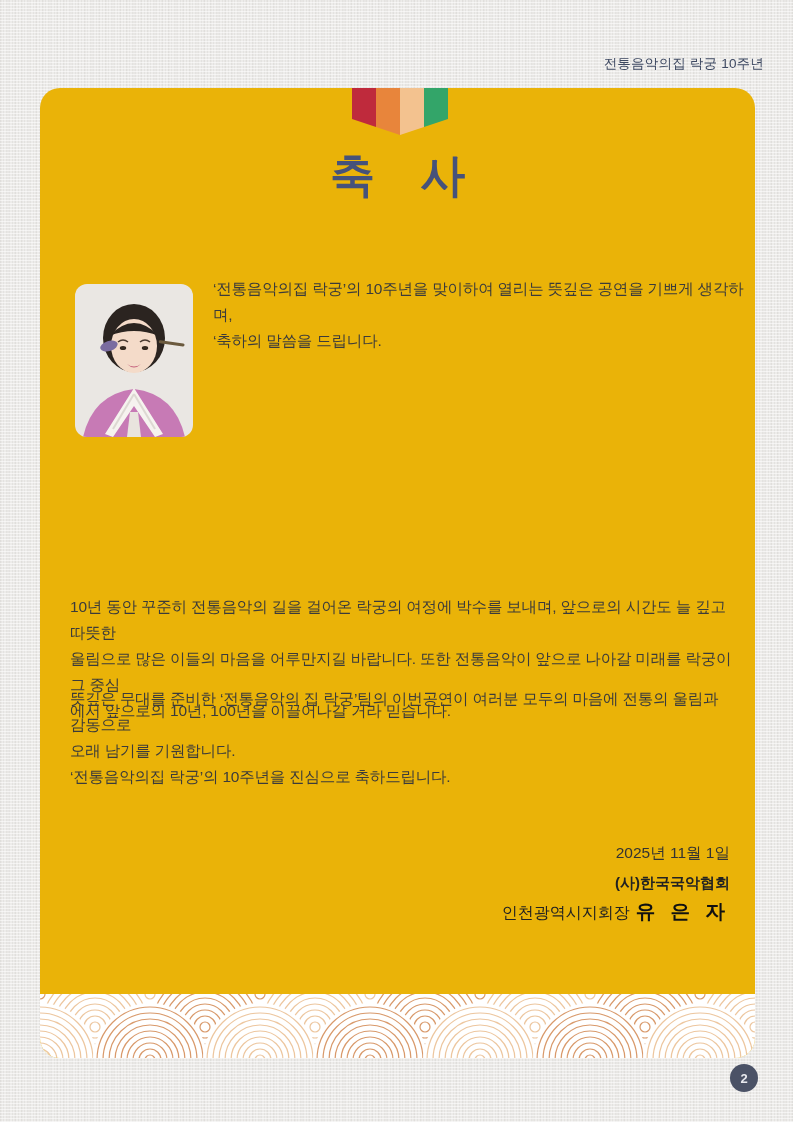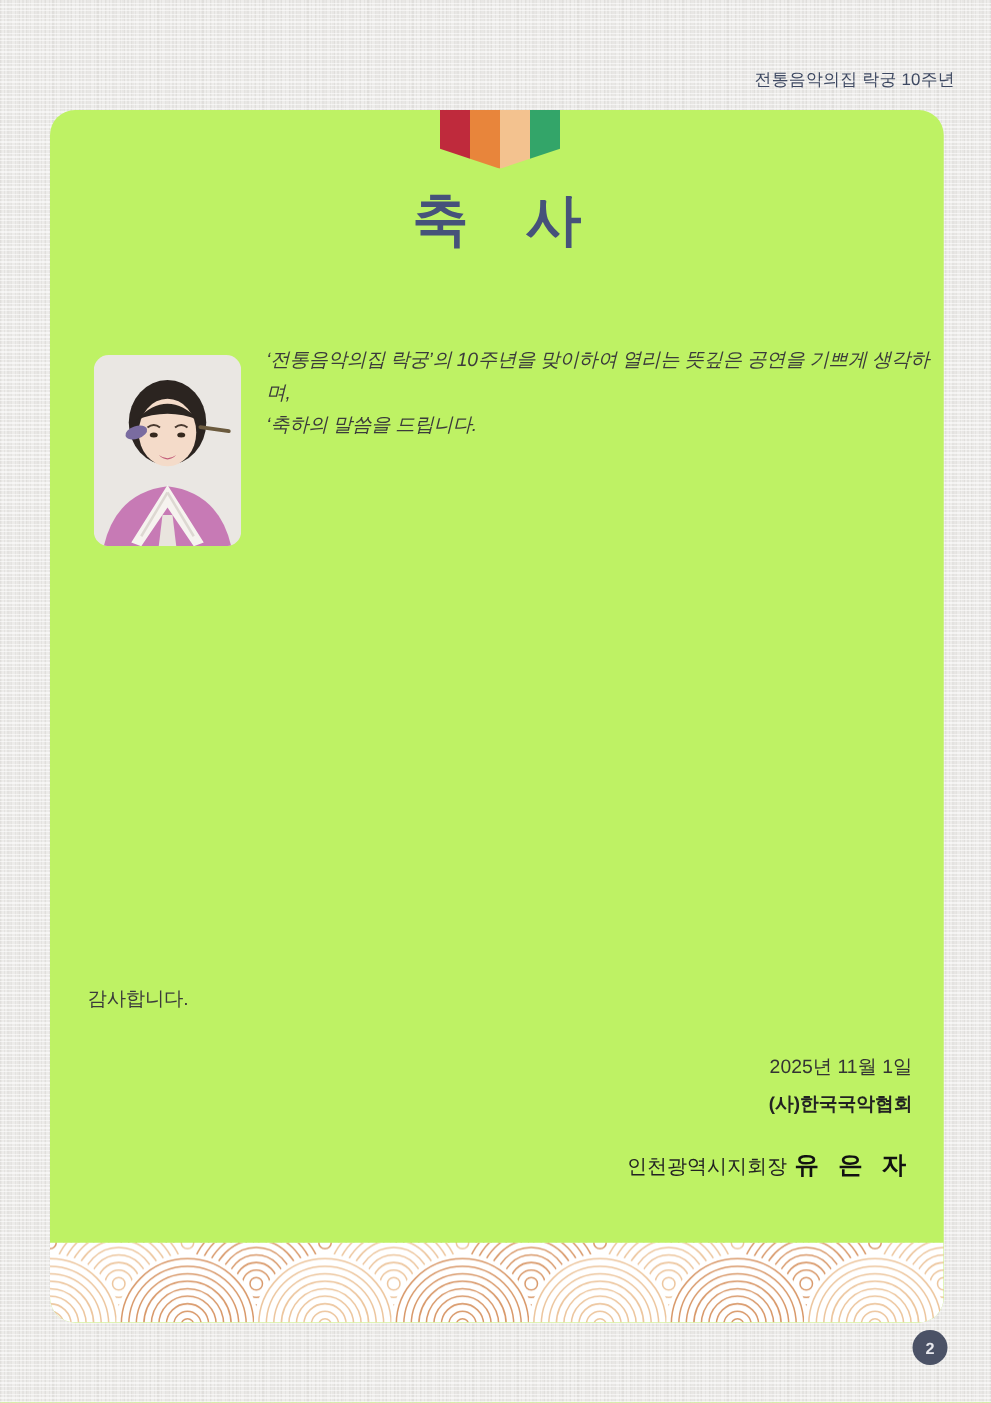--- a/index.html
+++ b/index.html
@@ -13,21 +13,21 @@
       repeating-linear-gradient(90deg, rgba(205,203,200,.30) 0 1px, rgba(0,0,0,0) 1px 3px),
       repeating-linear-gradient(90deg, rgba(222,220,217,.35) 0 2px, rgba(0,0,0,0) 2px 7px);
     overflow: hidden;
   }
   .page-header {
     position: absolute; top: 55px; right: 29px;
     font-size: 13.5px; font-weight: 400; color: #3e4962; letter-spacing: .2px;
   }
   .card {
     position: absolute; left: 40px; top: 88px; width: 715px; height: 970px;
-    background: #bef264; border-radius: 20px; overflow: hidden;
+    background: #eab308; border-radius: 20px; overflow: hidden;
   }
   .ribbon {
     position: absolute; left: 312px; top: 0; width: 96px; height: 47px;
     display: flex;
     clip-path: polygon(0 0, 100% 0, 100% 66%, 50% 100%, 0 66%);
   }
   .ribbon .stripe { flex: 1 1 0; }
   .letter-title {
     position: absolute; left: 0; top: 58px; width: 100%;
     text-align: center; font-family: "Liberation Serif", "DejaVu Serif", serif;
@@ -37,30 +37,30 @@
     position: absolute; left: 35px; top: 196px; width: 118px; height: 153px;
     border-radius: 12px; overflow: hidden;
   }
   .portrait svg { display: block; width: 100%; height: 100%; }
   .para {
     position: absolute; color: #3b3b3b; font-size: 15.5px; line-height: 26px;
     white-space: pre-line; letter-spacing: -0.2px;
   }
   .beside-photo { left: 173px; width: 540px; }
   .fullwidth { left: 30px; width: 662px; }
-  .p-intro  { top: 188px; font-style: italic; }
+  .p-intro  { top: 188px; }
   .p-body1  { top: 253px; }
   .p-body2  { top: 380px; }
   .p-body3  { top: 506px; }
   .p-body4  { top: 598px; }
   .p-close  { top: 699px; }
   .sig-block { position: absolute; right: 25px; text-align: center; color: #333; }
   .sig-date { top: 755px; font-size: 15.5px; }
   .sig-org  { top: 786px; font-size: 15px; font-weight: 700; color: #222; }
-  .sig-line { top: 810px; font-size: 16px; color: #222; margin-top: 20px; }
+  .sig-line { top: 810px; font-size: 16px; color: #222; }
   .sig-line .signer-name {
     font-size: 19.5px; font-weight: 700; letter-spacing: 5px; margin-left: 6px; color: #111;
   }
   .waves {
     position: absolute; left: 0; bottom: 0; width: 715px; height: 64px; display: block;
   }
   .page-number {
     position: absolute; left: 730px; top: 1064px; width: 28px; height: 28px;
     border-radius: 50%; background: #4b5266; color: #e8e9ee;
     font-size: 13px; font-weight: 600;
@@ -99,21 +99,26 @@
       <path d="M8,153 Q18,110 59,105 Q100,110 110,153 Z" fill="#c77ab5"></path>
       <path d="M59,104 L30,150 L38,153 L59,122 L80,153 L88,150 Z" fill="#f6f3ef"></path>
       <path d="M59,110 L38,145" stroke="#ddd8d2" stroke-width="2" fill="none"></path>
       <path d="M59,110 L80,145" stroke="#ddd8d2" stroke-width="2" fill="none"></path>
       <path d="M55,128 L63,128 L66,153 L52,153 Z" fill="#e9e4de"></path>
     </svg>
   </div>
 
   <p class="para beside-photo p-intro">‘전통음악의집 락궁’의 10주년을 맞이하여 열리는 뜻깊은 공연을 기쁘게 생각하며,
 ‘축하의 말씀을 드립니다.</p>
-  <p class="para fullwidth p-close">감사합니다.</p>
+  <p class="para fullwidth p-body3">10년 동안 꾸준히 전통음악의 길을 걸어온 락궁의 여정에 박수를 보내며, 앞으로의 시간도 늘 깊고 따뜻한
+울림으로 많은 이들의 마음을 어루만지길 바랍니다. 또한 전통음악이 앞으로 나아갈 미래를 락궁이 그 중심
+에서 앞으로의 10년, 100년을 이끌어나갈 거라 믿습니다.</p>
+  <p class="para fullwidth p-body4">뜻깊은 무대를 준비한 ‘전통음악의 집 락궁’팀의 이번공연이 여러분 모두의 마음에 전통의 울림과 감동으로
+오래 남기를 기원합니다.
+‘전통음악의집 락궁’의 10주년을 진심으로 축하드립니다.</p>
 
   <div class="sig-block sig-date">2025년 11월 1일</div>
   <div class="sig-block sig-org">(사)한국국악협회</div>
   <div class="sig-block sig-line"><span>인천광역시지회장</span><span class="signer-name">유 은 자</span></div>
 
   <svg class="waves" viewBox="0 0 715 64" preserveAspectRatio="xMinYMin slice">
     <defs>
       <g id="fan">
         <circle r="57" fill="#ffffff" stroke="none"></circle>
         <g fill="none" stroke-width="1.2">

